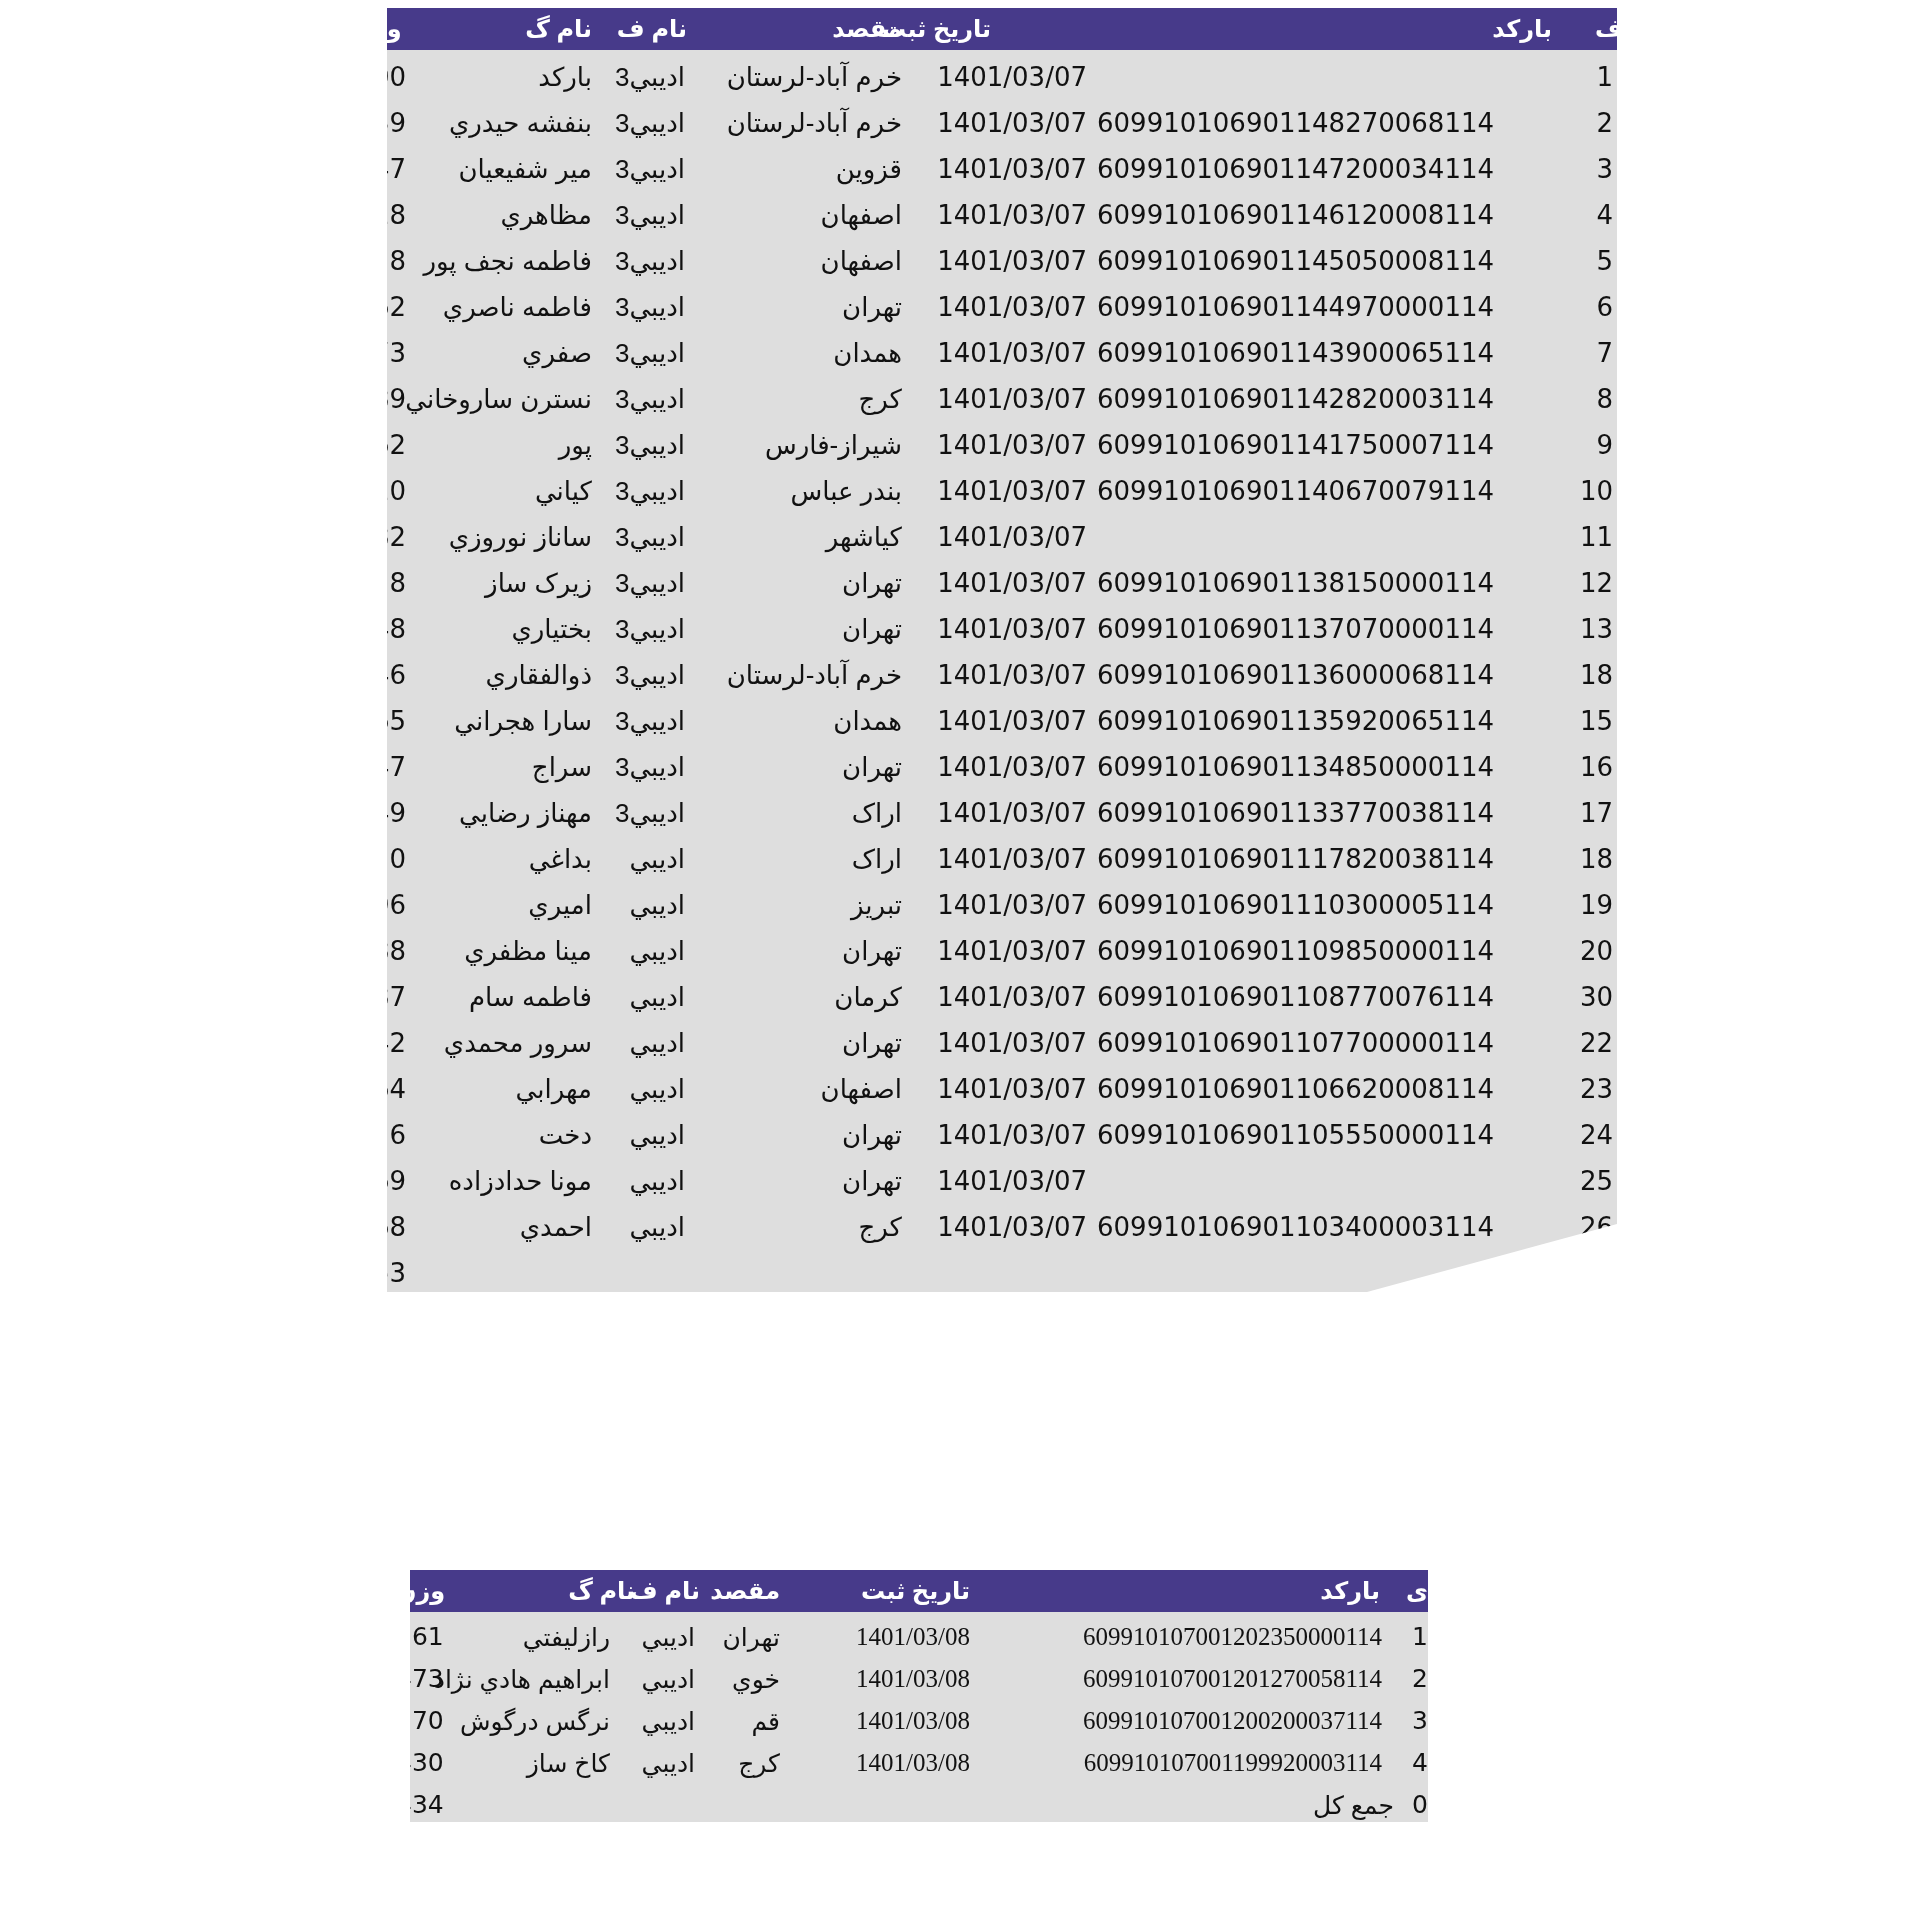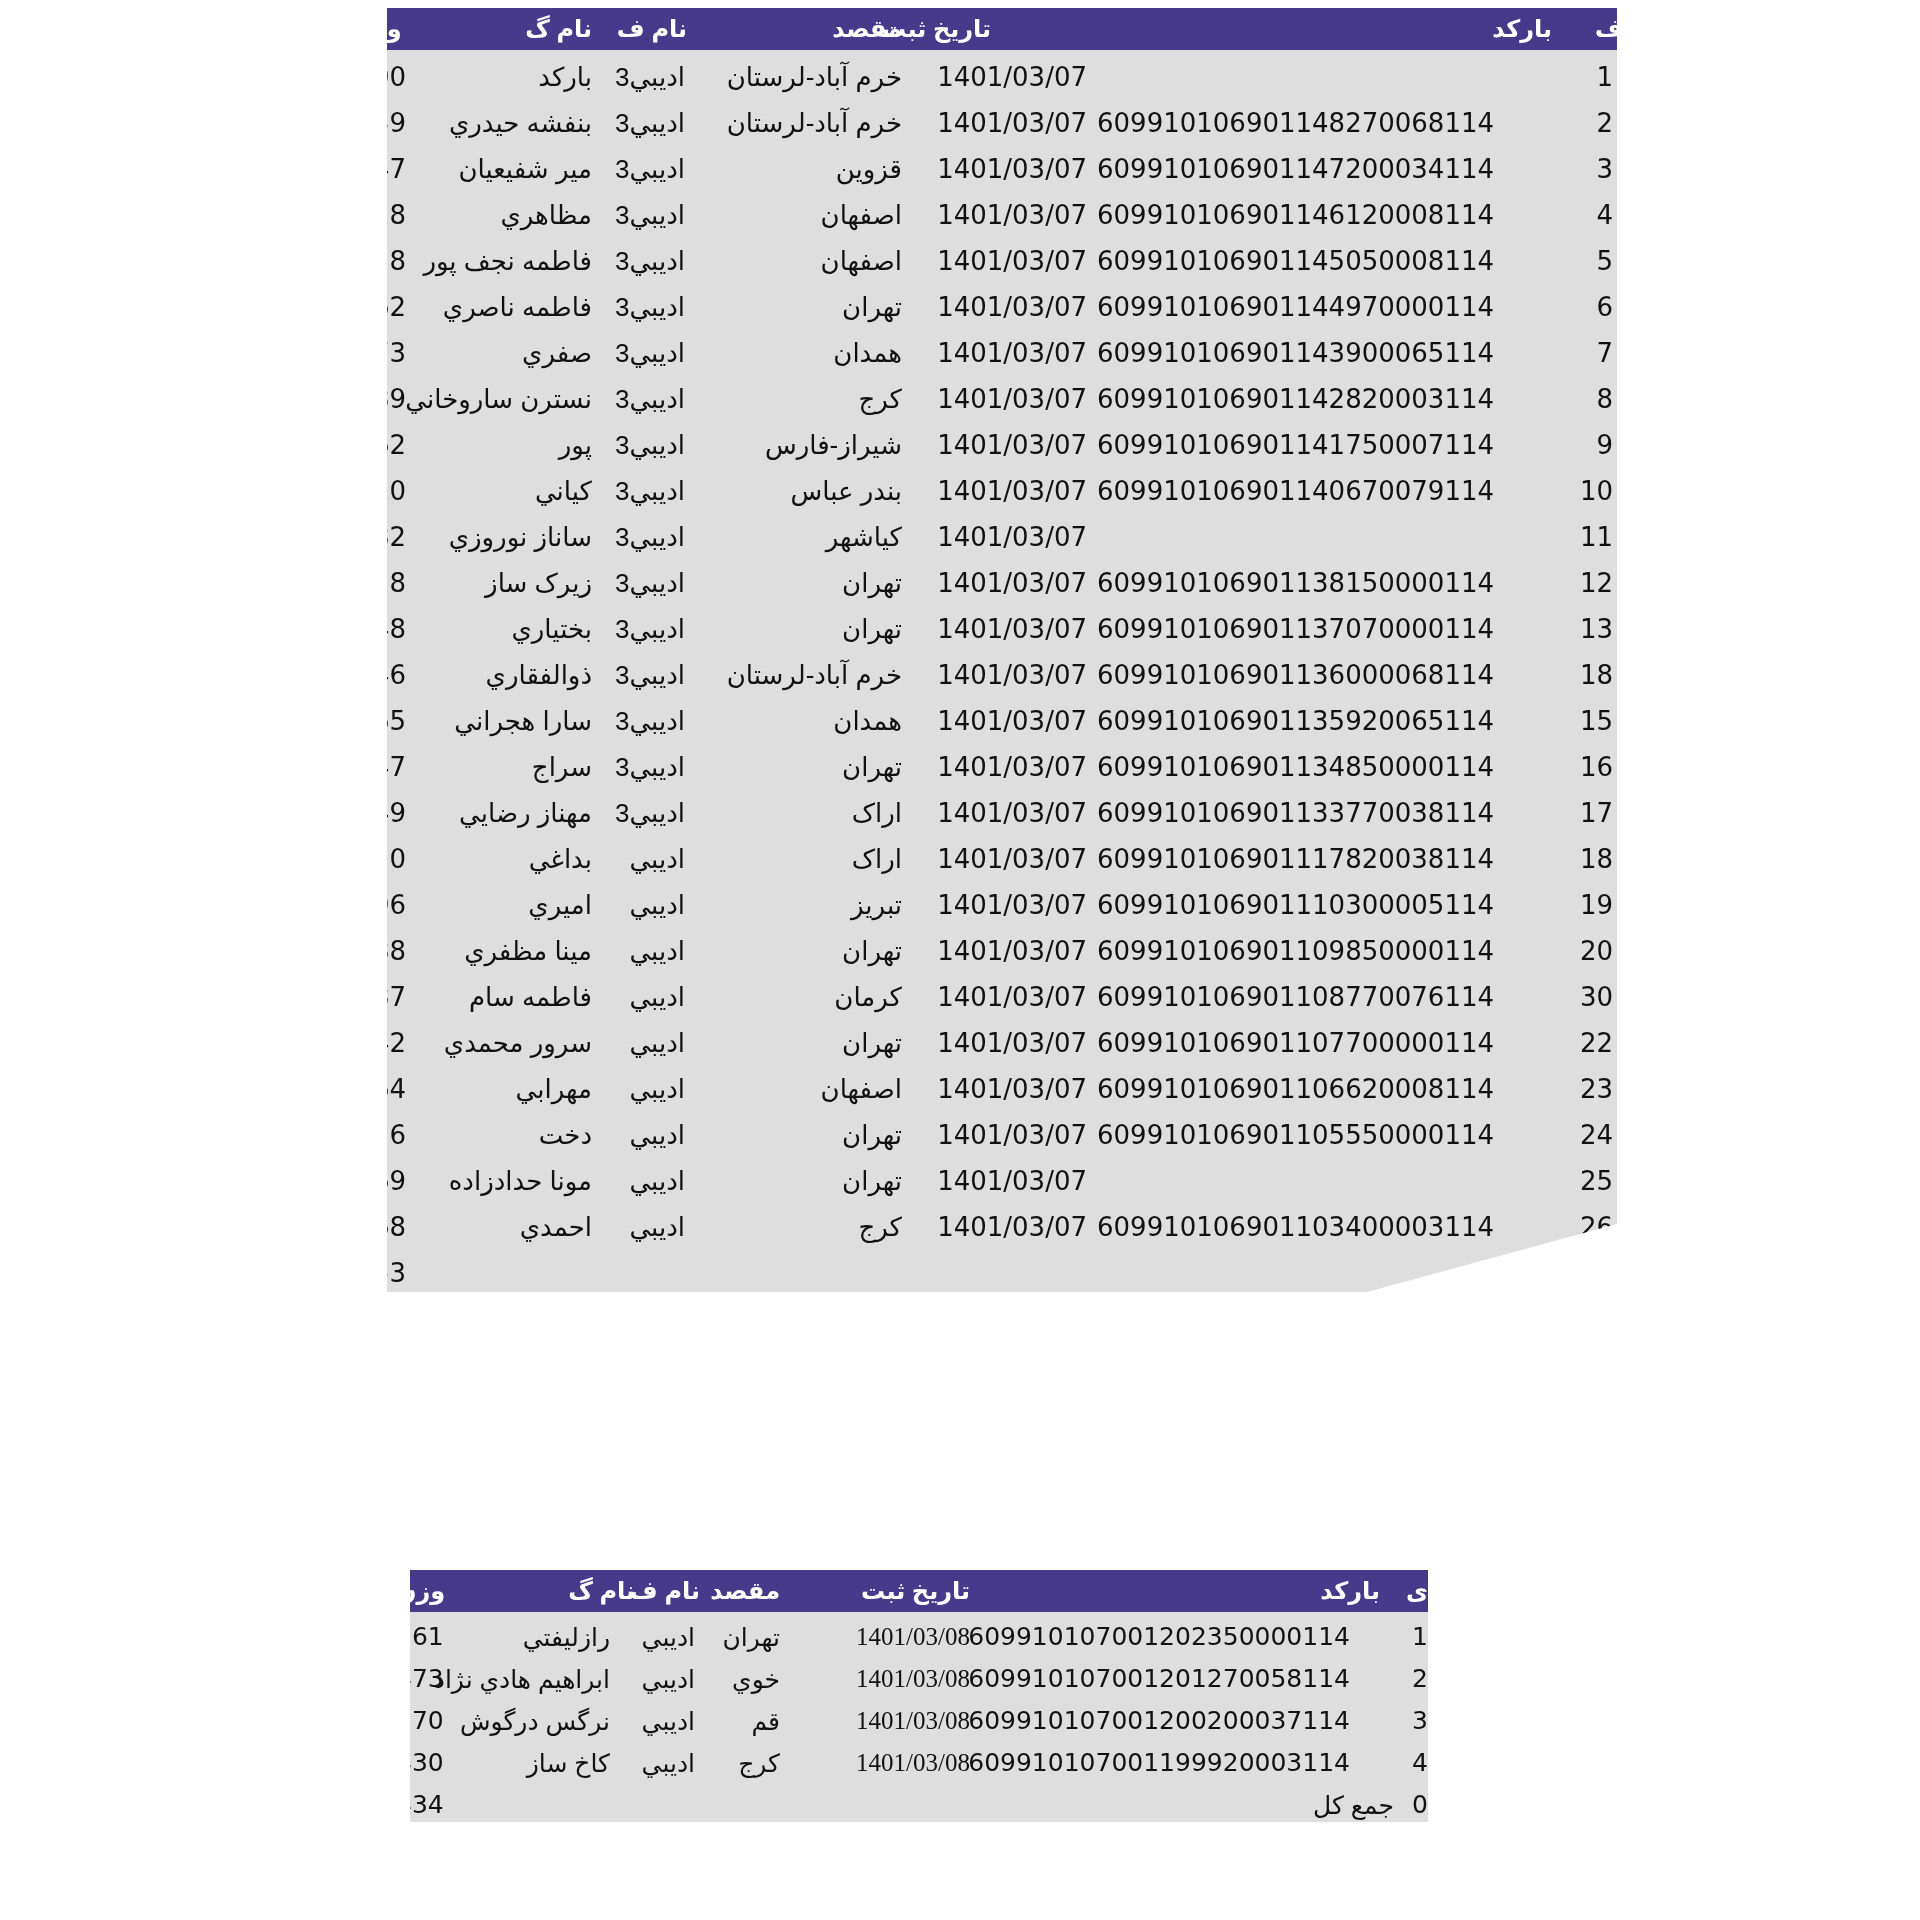--- a/index.html
+++ b/index.html
@@ -46,21 +46,21 @@
     #t2 .c-bar   { left: 500px; width: 420px; }
     #t2 .c-date  { left: 380px; width: 120px; }
     #t2 .c-dest  { left: 240px; width: 135px; }
     #t2 .c-fn    { left: 155px; width: 80px; }
     #t2 .c-ln    { left: 40px; width: 110px; }
     #t2 .c-w     { left: -14px; width: 60px; text-align: left; direction: ltr; }
     #t2 .row .c-date { left: 380px; width: 180px; font-family: Liberation Serif, serif; }
     #t2 .row .c-dest { left: 160px; width: 210px; }
     #t2 .row .c-fn { left: 205px; width: 80px; }
     #t2 .row .c-ln { left: 40px; width: 160px; }
-    #t2 .row .c-bar { left: 540px; width: 400px; }
+    #t2 .row .c-bar { left: 572px; width: 400px; font-family: Liberation Serif, serif; }
     #t2 .hdr .c-bar { left: 890px; width: 80px; }
     #t2 .hdr .c-date { left: 400px; width: 160px; }
     #t2 .hdr .c-dest { left: 290px; width: 80px; }
     #t2 .hdr .c-fn { left: 230px; width: 60px; }
     #t2 .hdr .c-ln { left: 130px; width: 95px; }
     #t2 .hdr .c-idx { right: 0; width: 24px; }
     #t2 .total-label { right: 34px; width: 140px; }
   </style>
 </head>
 <body>

